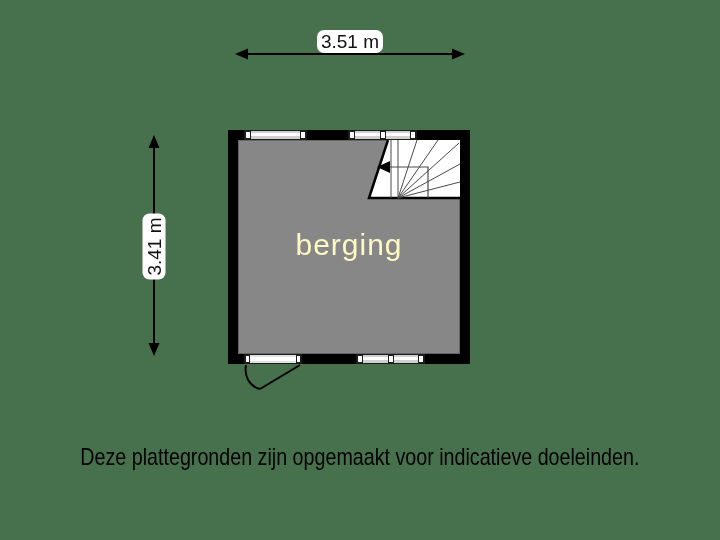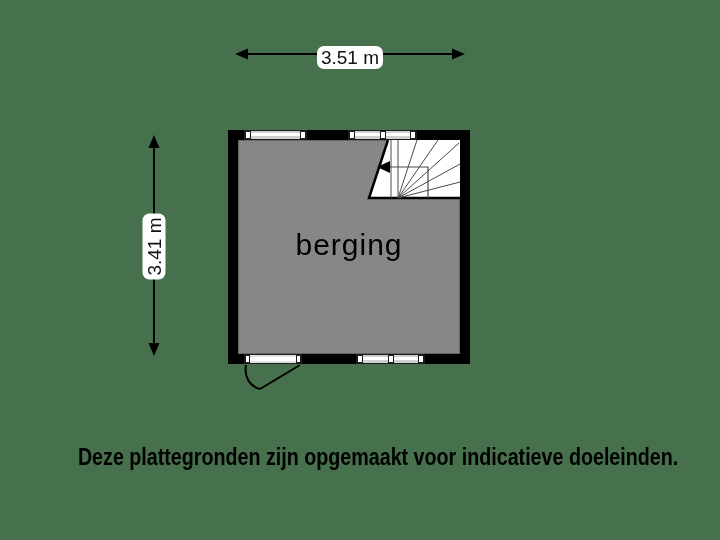--- a/index.html
+++ b/index.html
@@ -50,33 +50,33 @@
   }
   .threshold .jamb{width:5px;height:100%;background:#fff;box-shadow:0 0 0 1px #1c1c1c inset;}
   
   svg.linework{position:absolute;inset:0;z-index:4;pointer-events:none;}
   
   .dim-pill{
     position:absolute;background:var(--label-bg);border-radius:7px;
     width:66px;height:23px;display:flex;align-items:center;justify-content:center;
     font-size:19px;color:var(--text);z-index:5;white-space:nowrap;
   }
-  #dim-pill-top{left:317px;top:46px;}
+  #dim-pill-top{left:317px;top:30px;}
   #dim-pill-left{left:121px;top:235px;transform:rotate(-90deg);}
   
   .room-label{
     position:absolute;left:238px;top:228px;width:222px;z-index:5;
-    text-align:center;font-size:30px;letter-spacing:1px;color:#000000;
+    text-align:center;font-size:30px;letter-spacing:1px;color:#fef9c3;
   }
   
   .disclaimer{
     position:absolute;left:0;top:443px;width:720px;z-index:5;
     text-align:center;color:#000;
   }
-  .disclaimer .line{line-height:27px;font-size:24px;font-weight:700;padding-left:12px;}
+  .disclaimer .line{line-height:27px;font-size:24px;font-weight:400;}
   .disclaimer .line>span{display:inline-block;transform:scaleX(0.82);transform-origin:center;white-space:nowrap;}
 </style>
 </head>
 <body>
 
 <div class="stage">
 
   <div class="plan-outer"></div>
 
   <div class="plan-room"></div>

